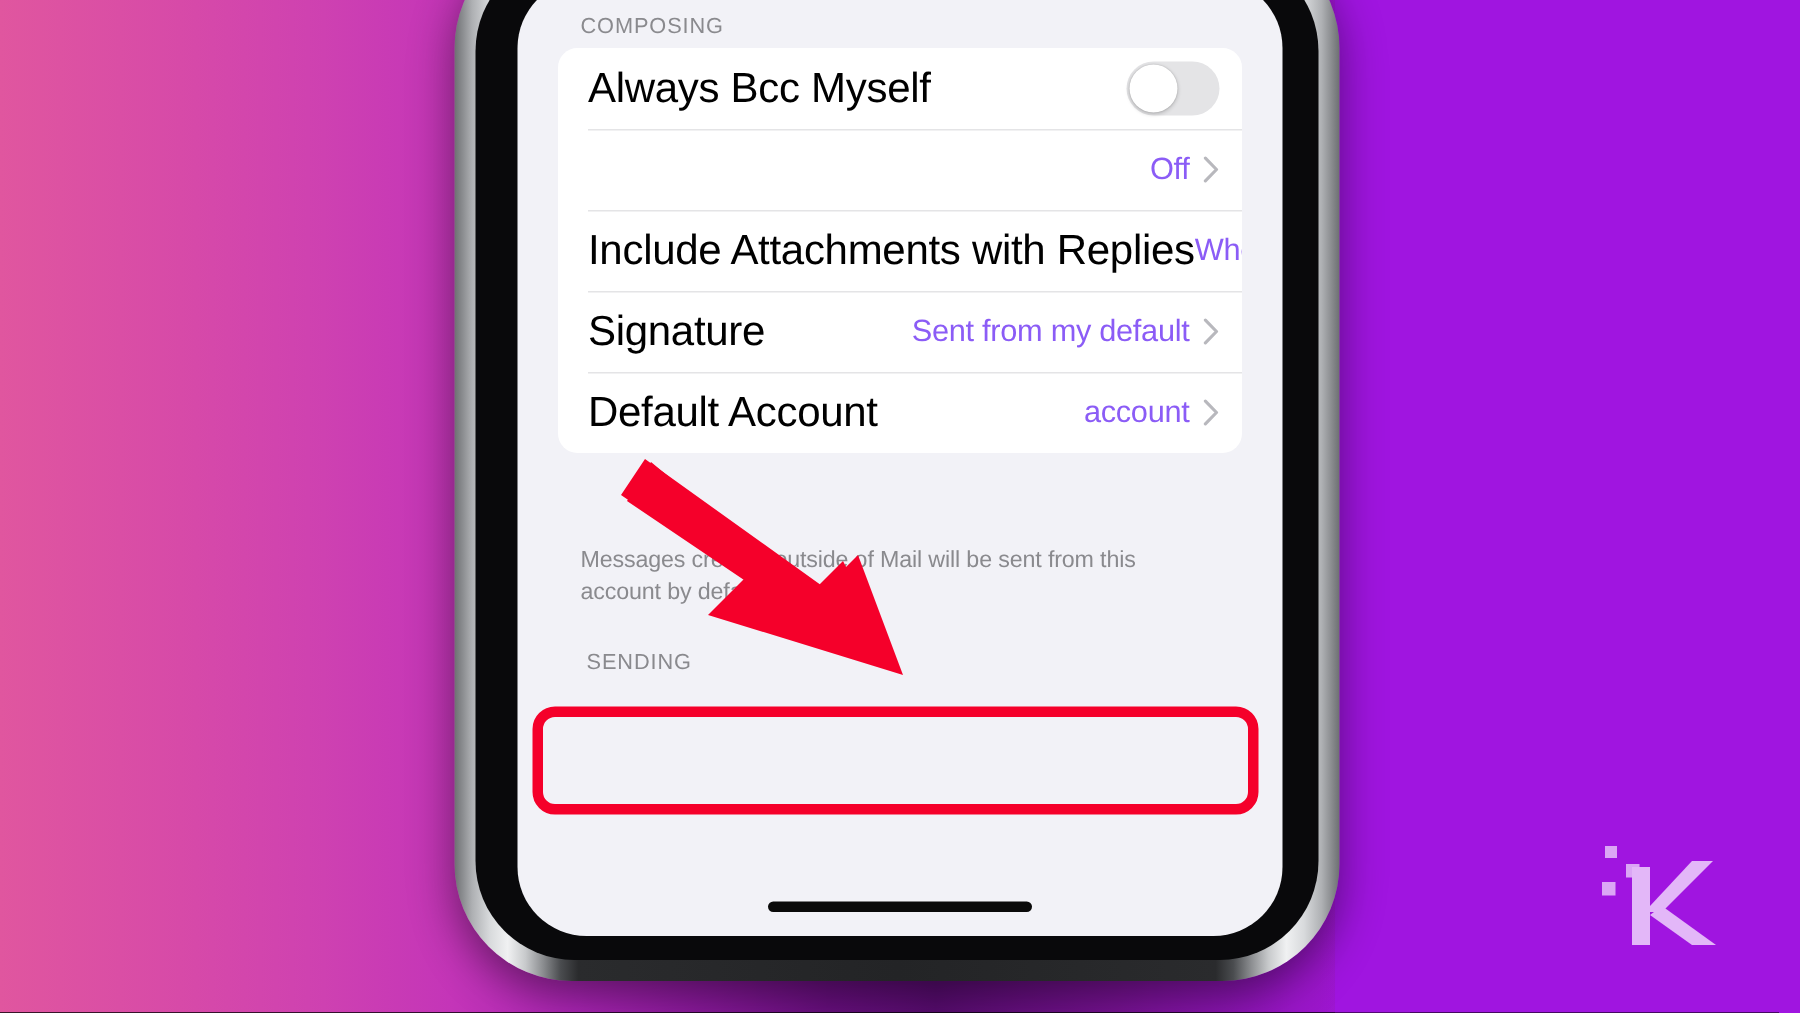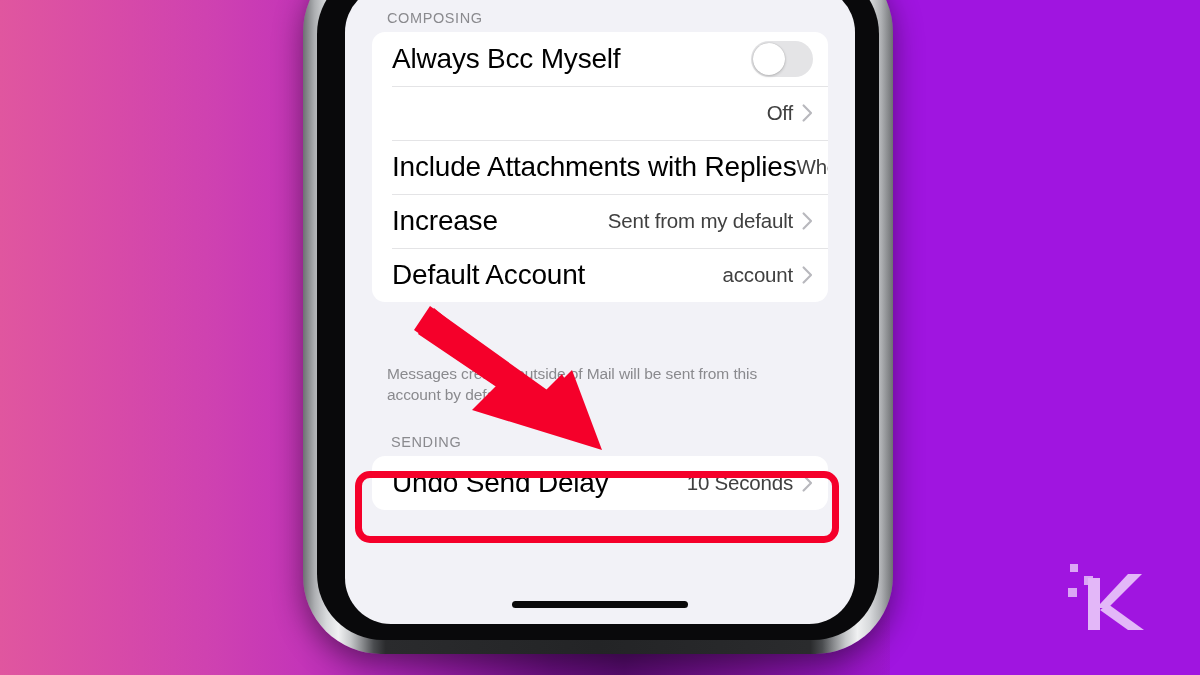--- a/index.html
+++ b/index.html
@@ -146,21 +146,21 @@
     letter-spacing: -0.2px;
   }
   .row-right {
     margin-left: auto;
     display: flex;
     align-items: center;
     gap: 9px;
   }
   .row-value {
     font-size: 20.5px;
-    color: #404040;
+    color: #8b5cf6;
     white-space: nowrap;
     letter-spacing: -0.2px;
   }
   .chevron {
     width: 11px;
     height: 18px;
     flex: 0 0 auto;
     display: block;
   }
   .chevron svg { display: block; }
@@ -286,21 +286,21 @@
               <span class="row-value">Whe…</span>
               <span class="chevron">
                 <svg viewBox="0 0 11 18" width="11" height="18">
                     <path d="M1.6 1.4 L9 9 L1.6 16.6" fill="none" stroke="#b8b8bd" stroke-width="2.1" stroke-linecap="round" stroke-linejoin="round"></path>
                   </svg>
               </span>
             </span>
           </div>
 
           <div class="row">
-            <span class="row-label">Increase</span>
+            <span class="row-label">Signature</span>
             <span class="row-right">
               <span class="row-value">Sent from my default</span>
               <span class="chevron">
                 <svg viewBox="0 0 11 18" width="11" height="18">
                     <path d="M1.6 1.4 L9 9 L1.6 16.6" fill="none" stroke="#b8b8bd" stroke-width="2.1" stroke-linecap="round" stroke-linejoin="round"></path>
                   </svg>
               </span>
             </span>
           </div>
 
@@ -314,33 +314,20 @@
                   </svg>
               </span>
             </span>
           </div>
         </div>
 
         <div class="footer-note" style="top:378px;">Messages created outside of Mail will be sent from this account by default.</div>
 
         <div class="section-header" style="left:46px; top:448px;">SENDING</div>
 
-        <div class="card" style="top:470px;">
-          <div class="row">
-            <span class="row-label">Undo Send Delay</span>
-            <span class="row-right">
-              <span class="row-value">10 Seconds</span>
-              <span class="chevron">
-                <svg viewBox="0 0 11 18" width="11" height="18">
-                    <path d="M1.6 1.4 L9 9 L1.6 16.6" fill="none" stroke="#b8b8bd" stroke-width="2.1" stroke-linecap="round" stroke-linejoin="round"></path>
-                  </svg>
-              </span>
-            </span>
-          </div>
-        </div>
 
         <div class="home-indicator"></div>
 
       </div>
     </div>
   </div>
 
   <div class="highlight-box"></div>
 
   <div class="arrow">

